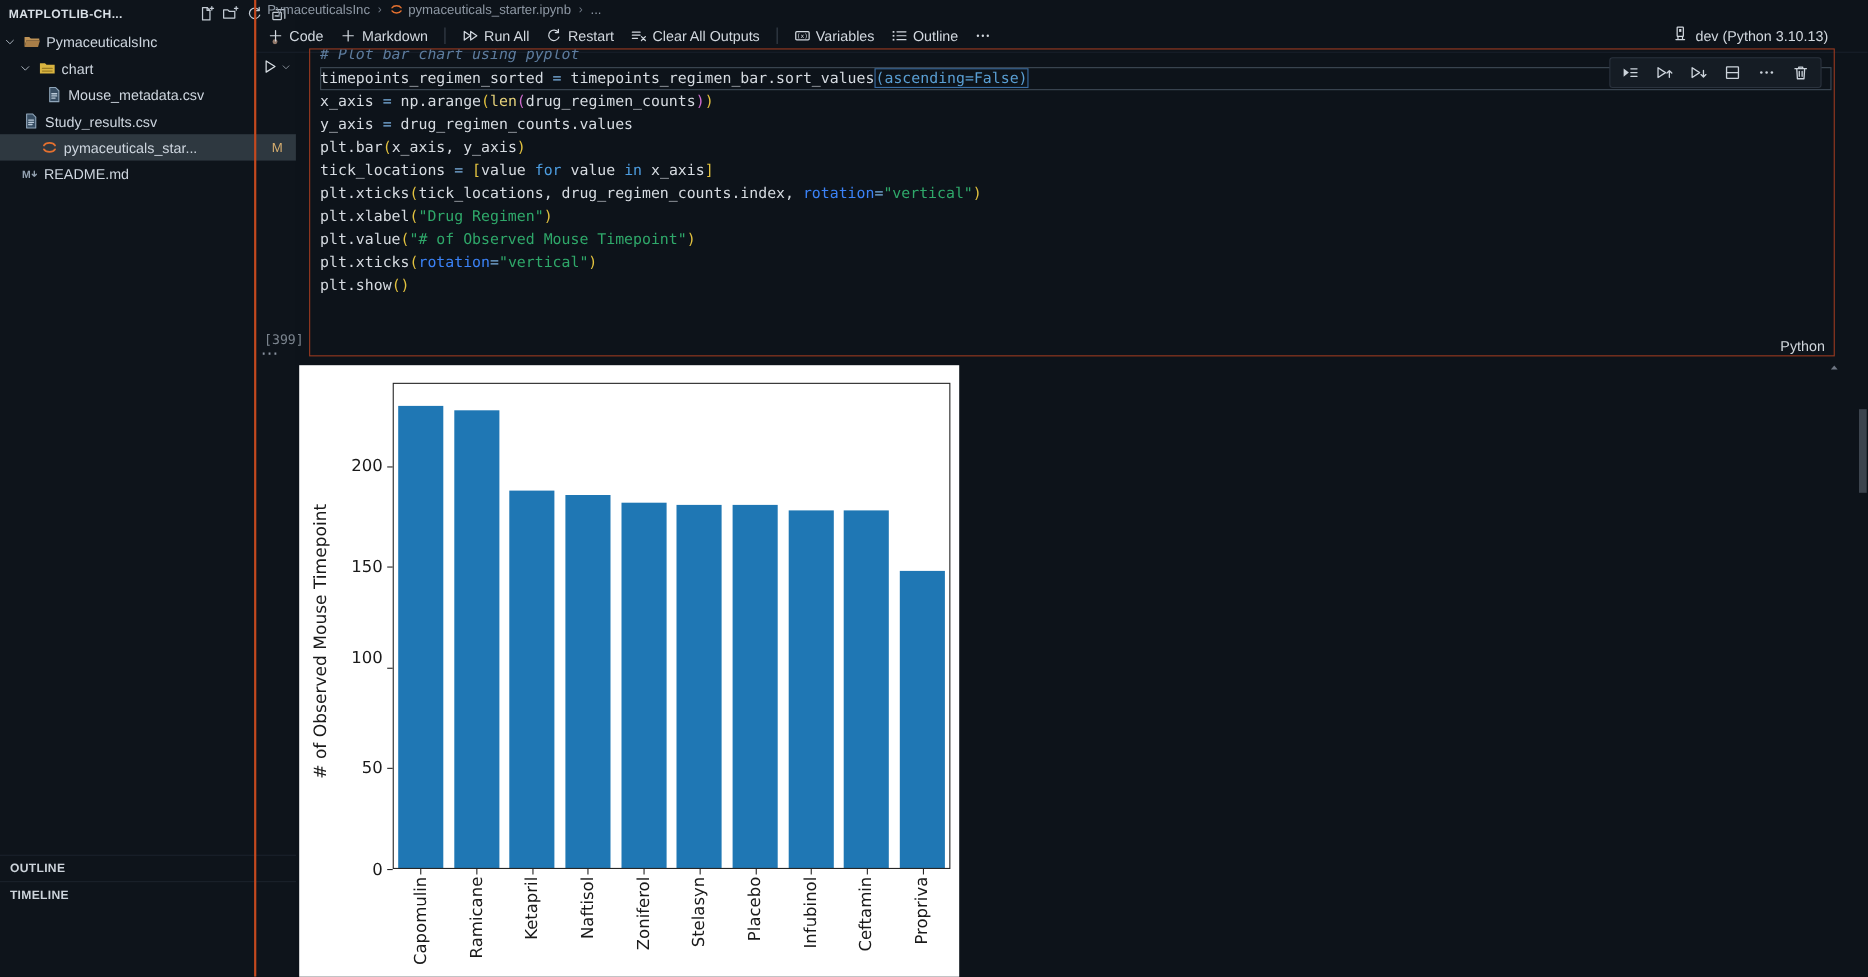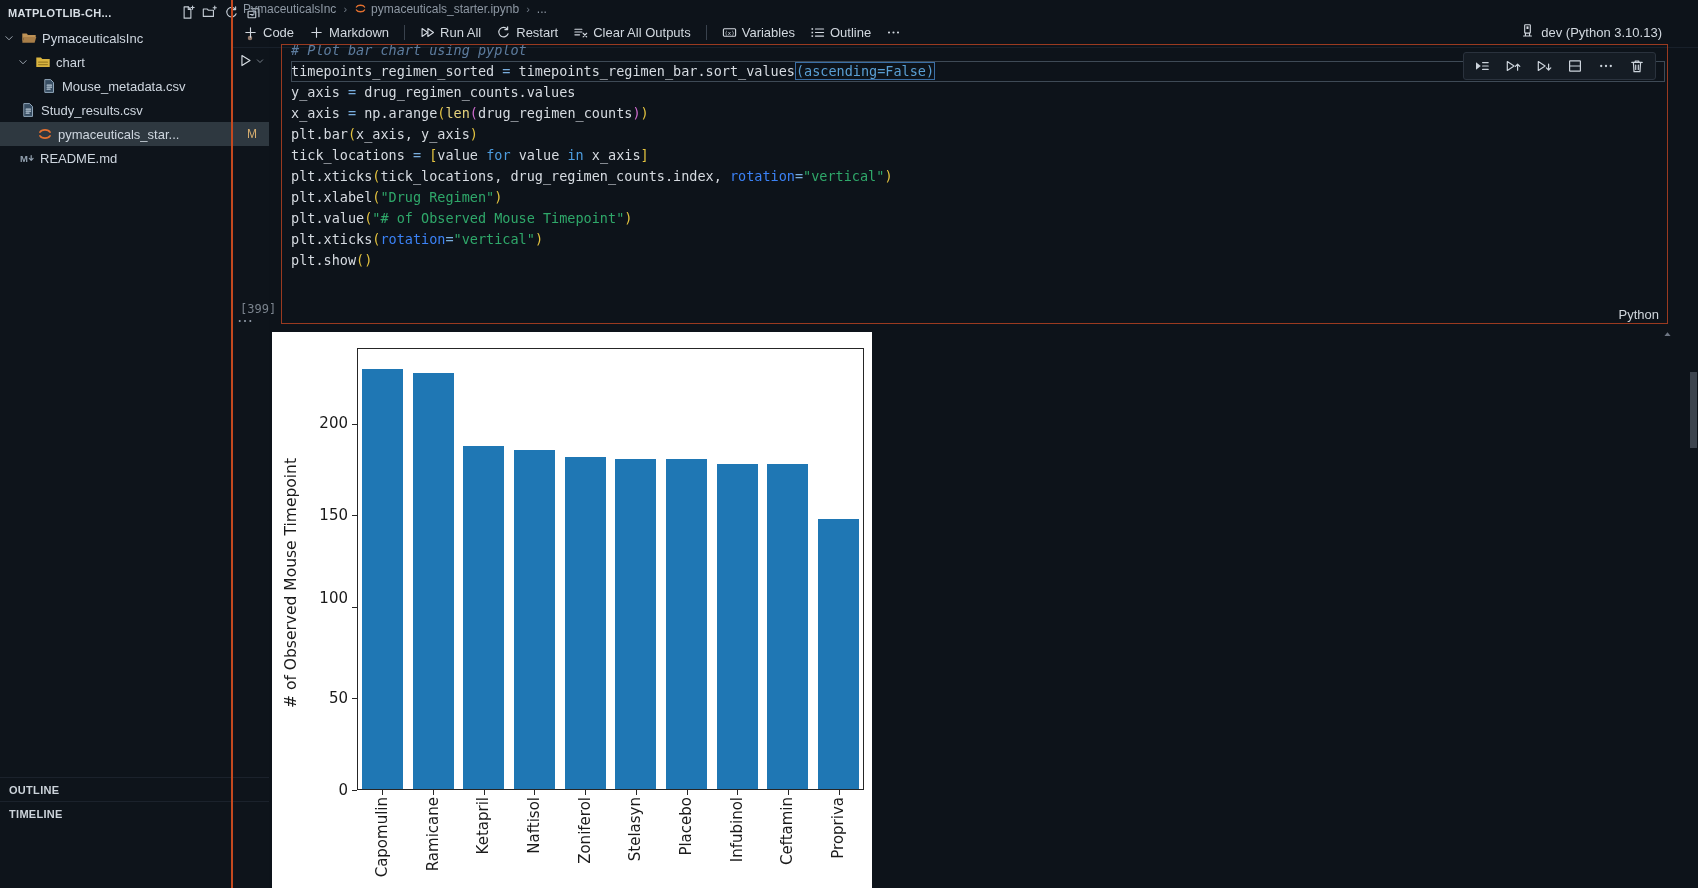--- a/index.html
+++ b/index.html
@@ -310,22 +310,22 @@
           <svg width="10" height="10" viewBox="0 0 16 16" fill="none" stroke="currentColor" stroke-width="1.2" stroke-linecap="round" stroke-linejoin="round">
             <path d="M3.8 6.2L8 10.4l4.2-4.2"></path>
           </svg>
         </span>
       </div>
 
     <div class="cell">
       <div class="code" id="code">
           <div class="cl"><span class="t-c"># Plot bar chart using pyplot</span></div>
           <div class="cl current"><span class="t-v">timepoints_regimen_sorted </span><span class="t-o">=</span><span class="t-v"> timepoints_regimen_bar.sort_values</span><span class="t-hl">(ascending=False)</span></div>
+          <div class="cl"><span class="t-v">x_axis </span><span class="t-o">=</span><span class="t-v"> np.arange</span><span class="t-y">(</span><span class="t-f">len</span><span class="t-m">(</span><span class="t-v">drug_regimen_counts</span><span class="t-m">)</span><span class="t-y">)</span></div>
           <div class="cl"><span class="t-v">y_axis </span><span class="t-o">=</span><span class="t-v"> drug_regimen_counts.values</span></div>
-          <div class="cl"><span class="t-v">x_axis </span><span class="t-o">=</span><span class="t-v"> np.arange</span><span class="t-y">(</span><span class="t-f">len</span><span class="t-m">(</span><span class="t-v">drug_regimen_counts</span><span class="t-m">)</span><span class="t-y">)</span></div>
           <div class="cl"><span class="t-v">plt.bar</span><span class="t-y">(</span><span class="t-v">x_axis, y_axis</span><span class="t-y">)</span></div>
           <div class="cl"><span class="t-v">tick_locations </span><span class="t-o">=</span><span class="t-v"> </span><span class="t-y">[</span><span class="t-v">value </span><span class="t-k">for</span><span class="t-v"> value </span><span class="t-k">in</span><span class="t-v"> x_axis</span><span class="t-y">]</span></div>
           <div class="cl"><span class="t-v">plt.xticks</span><span class="t-y">(</span><span class="t-v">tick_locations, drug_regimen_counts.index, </span><span class="t-p">rotation</span><span class="t-o">=</span><span class="t-s">"vertical"</span><span class="t-y">)</span></div>
           <div class="cl"><span class="t-v">plt.xlabel</span><span class="t-y">(</span><span class="t-s">"Drug Regimen"</span><span class="t-y">)</span></div>
           <div class="cl"><span class="t-v">plt.value</span><span class="t-y">(</span><span class="t-s">"# of Observed Mouse Timepoint"</span><span class="t-y">)</span></div>
           <div class="cl"><span class="t-v">plt.xticks</span><span class="t-y">(</span><span class="t-p">rotation</span><span class="t-o">=</span><span class="t-s">"vertical"</span><span class="t-y">)</span></div>
           <div class="cl"><span class="t-v">plt.show</span><span class="t-y">(</span><span class="t-y">)</span></div>
         </div>
       <div class="lang">Python</div>
     </div>

